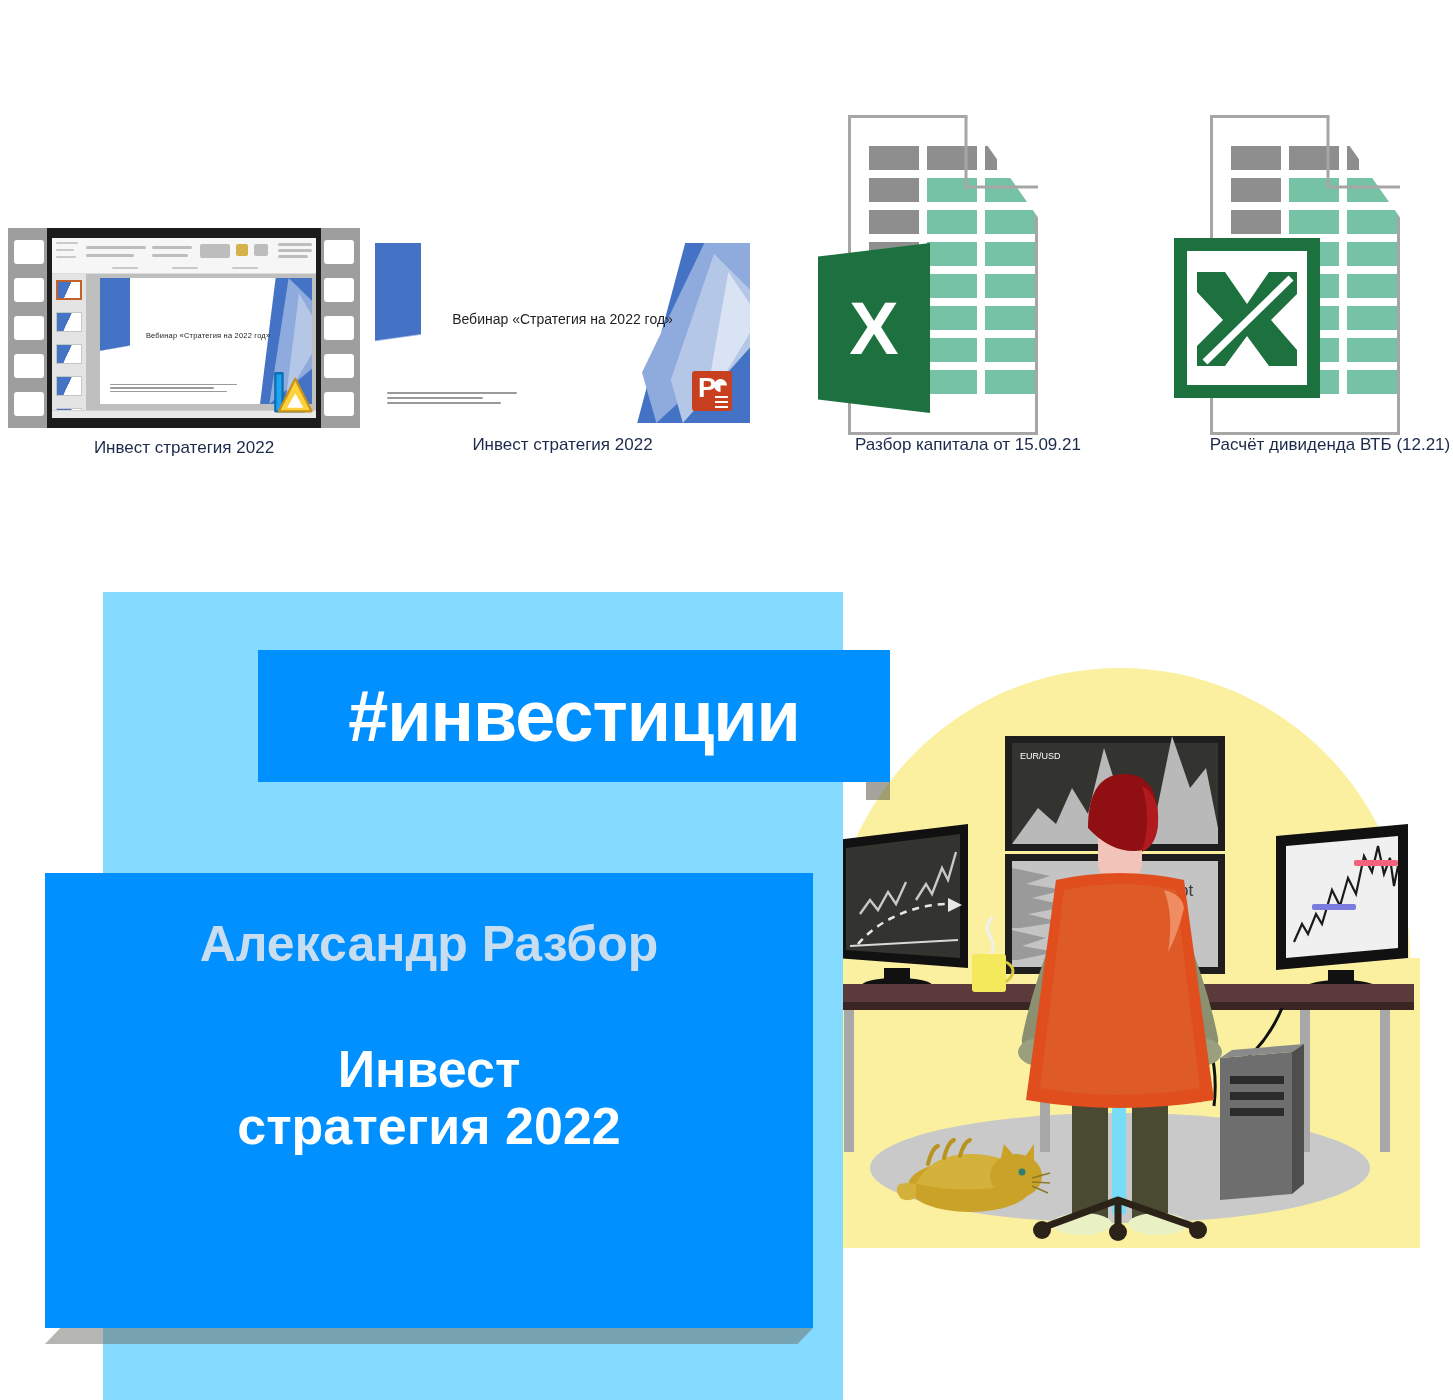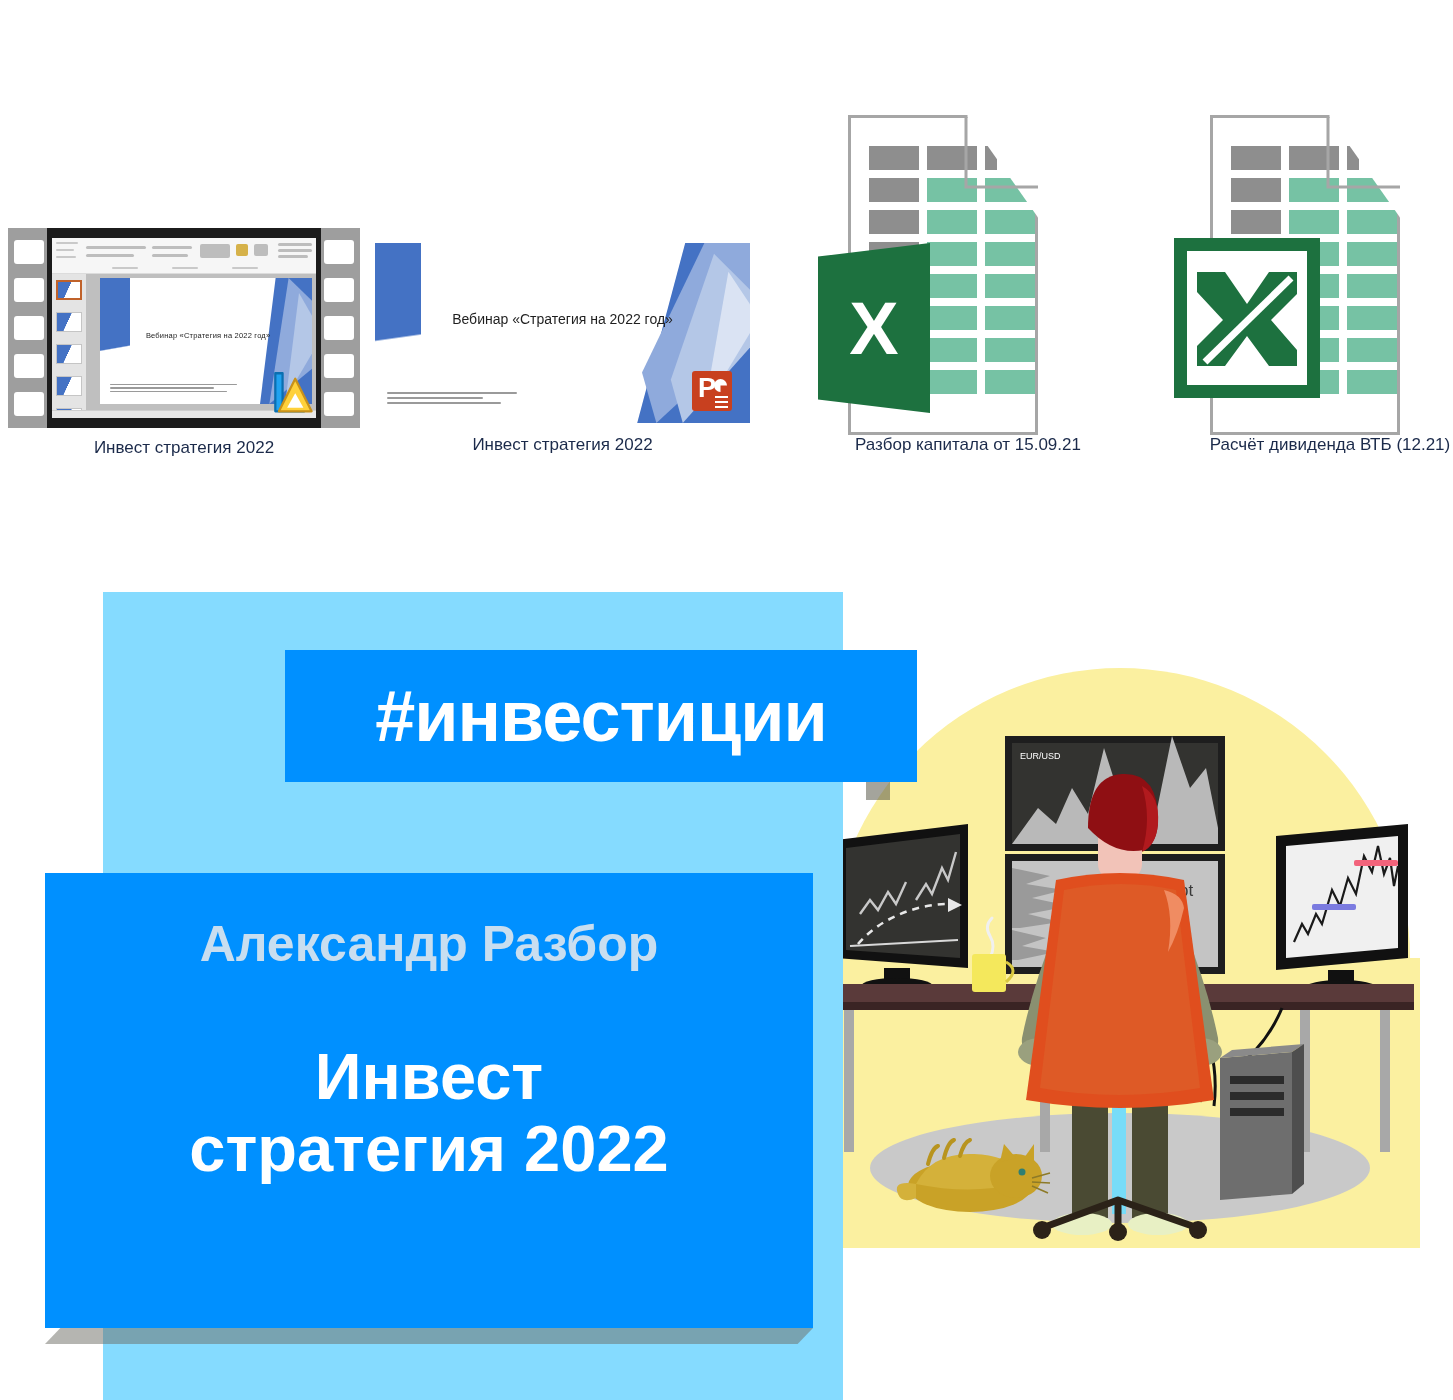--- a/index.html
+++ b/index.html
@@ -131,21 +131,20 @@
   
   #banner { position:absolute; left:0; top:560px; width:1453px; height:840px; }
 
   .box-lightblue {
     position:absolute; left:103px; top:32px; width:740px; height:808px;
     background:#85dbff;
   }
   .box-hash {
     position:absolute; left:258px; top:90px; width:632px; height:132px;
     background:#0090ff;
-    margin-left:27px;
   }
   .box-hash-shadow {
     position:absolute; left:866px; top:222px; width:24px; height:18px;
     background:#5a5a4a; opacity:.55;
   }
   .hash-text {
     position:absolute; left:0; top:0; width:100%; height:100%;
     display:flex; align-items:center; justify-content:center;
     color:#ffffff; font-size:72px; font-weight:bold;
     font-family:"Liberation Sans", sans-serif; letter-spacing:-1px;
@@ -159,21 +158,21 @@
     background:#6b6b63; opacity:.5;
     clip-path: polygon(2% 0, 100% 0, 98% 100%, 0 100%);
   }
   .speaker-name {
     position:absolute; left:0; top:42px; width:100%;
     text-align:center; color:#c8def0; font-size:50px; font-weight:bold;
     font-family:"Liberation Sans", sans-serif;
   }
   .main-title {
     position:absolute; left:0; top:168px; width:100%;
-    text-align:center; color:#ffffff; font-size:65px; font-weight:bold;
+    text-align:center; color:#ffffff; font-size:52px; font-weight:bold;
     line-height:1.1; font-family:"Liberation Sans", sans-serif;
   }
 
   
   #illustration { position:absolute; left:820px; top:68px; width:600px; height:700px; }
   #illustration svg { display:block; }
 </style>
 </head>
 <body>
 

